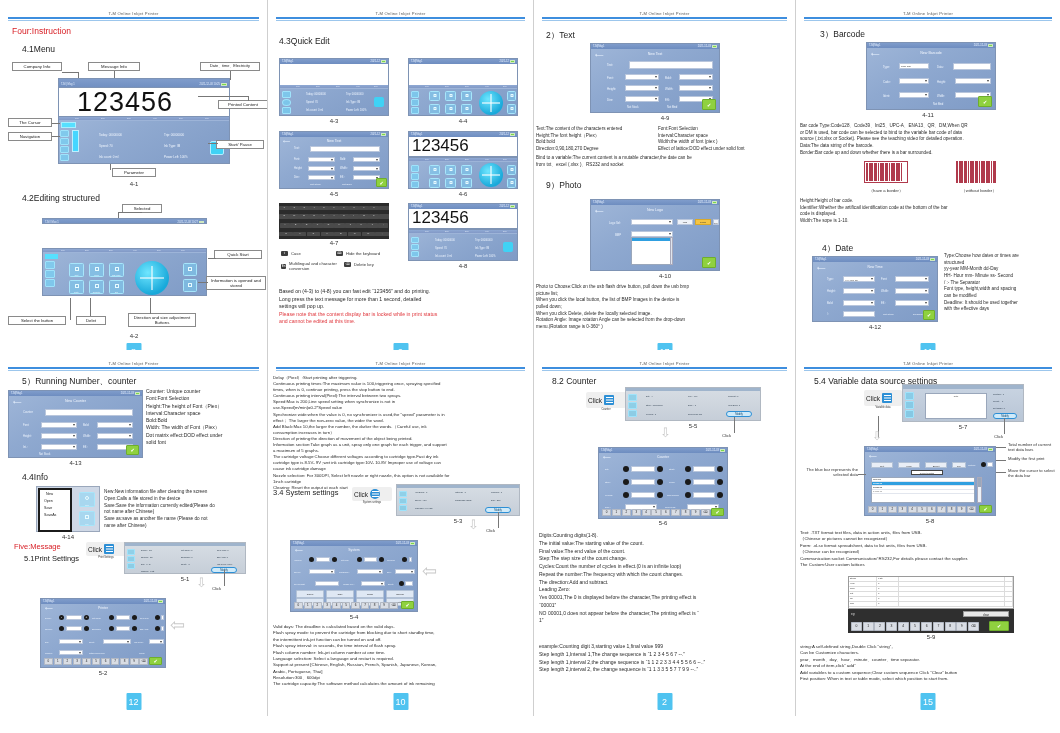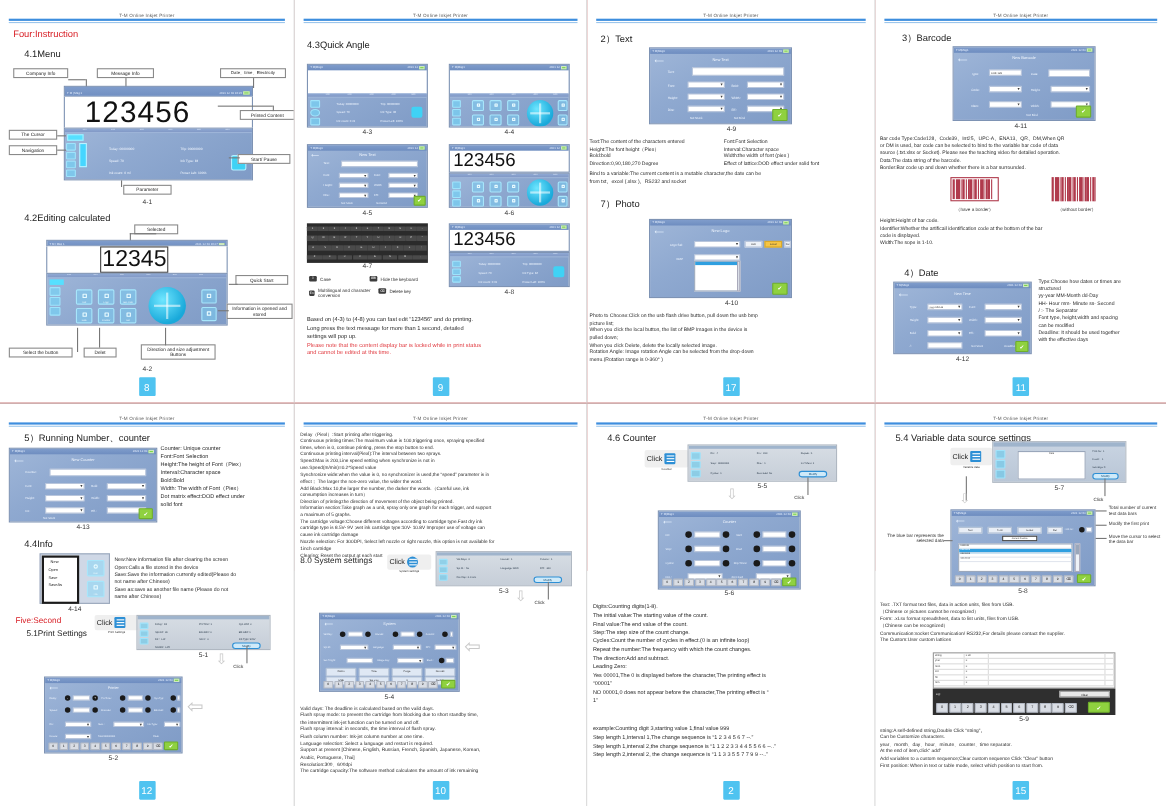--- a/index.html
+++ b/index.html
@@ -13,21 +13,21 @@
   .sheet {
     position: relative;
     width: 1060px; height: 519px;
     background: #b91c1c;
   }
   .row {
     position: absolute; left: 0; width: 1060px; height: 366px;
     display: flex;
   }
   .row1 { top: 0; }
-  .row2 { top: 367px; }
+  .row2 { top: 350px; }
   .hdivider {
     position: absolute; left: 0; top: 366px; width: 1060px; height: 1px;
     background: #bdbdbd;
   }
   .page {
     position: relative;
     height: 366px;
     border-right: 1px solid #cfcfcf;
     padding: 0;
     overflow: hidden;
@@ -280,33 +280,30 @@
       <div class="leader" style="top:123px;left:52px;width:8px;height:1px;"></div>
       <div class="callout" style="top:132px;left:8px;width:44px;">Navigation</div>
       <div class="leader" style="top:136px;left:52px;width:8px;height:1px;"></div>
       <div class="callout" style="top:140px;left:216px;width:48px;">Start/ Pause</div>
       <div class="leader" style="top:143px;left:208px;width:10px;height:1px;"></div>
       <div class="callout" style="top:168px;left:112px;width:44px;">Parameter</div>
       <div class="leader" style="top:164px;left:110px;width:1px;height:6px;"></div>
 
       <div class="cap" style="position:absolute;top:181px;left:0;width:268px;">4-1</div>
 
-      <div class="sec-title" style="position:absolute;top:193px;left:22px;">4.2Editing calculated</div>
+      <div class="sec-title" style="position:absolute;top:193px;left:22px;">4.2Editing structured</div>
       <div class="callout" style="top:204px;left:122px;width:40px;">Selected</div>
       <div class="leader" style="top:212px;left:118px;width:1px;height:10px;"></div>
       <div class="leader" style="top:212px;left:118px;width:24px;height:1px;"></div>
 
       <div class="dev" style="top:218px;left:42px;width:165px;height:6px;">
         <div class="dev-top" style="height:6px;">
           <span>T-M | Msg 1</span>
           <span style="display:flex;align-items:center;gap:1px;">2021-12-03 10:27 <i class="dev-bat" style="width:5px;height:2.5px;"></i></span>
         </div>
-      </div>
-      <div style="position:absolute;top:224px;left:42px;width:165px;height:24px;background:#fff;border-left:1px solid #7e93b4;border-right:1px solid #7e93b4;">
-        <div class="dev-big" style="position:absolute;left:48px;top:0;font-size:21px;border:1px solid #444;padding:0 1px;line-height:1.05;">12345</div>
       </div>
 
       <div class="dev" style="top:248px;left:42px;width:165px;height:48px;">
         <div class="dev-ruler" style="top:0;">
           <span class="ticknum" style="left:18px;">100</span>
           <span class="ticknum" style="left:42px;">200</span>
           <span class="ticknum" style="left:66px;">300</span>
           <span class="ticknum" style="left:90px;">400</span>
           <span class="ticknum" style="left:114px;">500</span>
           <span class="ticknum" style="left:138px;">600</span>
@@ -364,21 +361,21 @@
       <div class="cap" style="position:absolute;top:333px;left:0;width:268px;">4-2</div>
       <div class="pagenum">8</div>
     </div>
 
     <div class="page p-w2">
       <div class="ribbon">
         <div class="bar"></div>
           <div class="bar2"></div>
         <div class="label">T-M Online Inkjet Printer</div>
       </div>
-      <div class="sec-title" style="position:absolute;top:36px;left:11px;">4.3Quick Angle</div>
+      <div class="sec-title" style="position:absolute;top:36px;left:11px;">4.3Quick Edit</div>
 
       <div class="dev" style="top:58px;left:11px;width:110px;height:58px;">
         <div class="dev-top">
             <span>T-M|Msg1</span>
             <span style="display:flex;gap:1px;align-items:center;">2021-12 <i class="dev-bat" style="width:5px;height:2.5px;"></i></span>
           </div>
         <div style="position:absolute;top:5px;left:0;right:0;height:21px;background:#fff;"></div>
         <div class="dev-ruler" style="top:26px;">
           <span class="ticknum" style="left:16px;">100</span>
             <span class="ticknum" style="left:36px;">200</span>
@@ -700,21 +697,21 @@
         <div>Font:Font Selection</div>
         <div>Interval:Character space</div>
         <div>Width:the width of font (piex )</div>
         <div>Effect of lattice:DOD effect under solid font</div>
       </div>
       <div class="body-txt" style="position:absolute;top:155px;left:2px;width:258px;">
         <div>Bind to a variable:The current content is a mutable character,the date can be</div>
         <div>from txt、excel (.xlsx )、RS232 and socket</div>
       </div>
 
-      <div class="sec-title" style="position:absolute;top:180px;left:12px;">7）Photo</div>
+      <div class="sec-title" style="position:absolute;top:180px;left:12px;">9）Photo</div>
 
       <div class="dev" style="top:199px;left:56px;width:130px;height:72px;">
         <div class="dev-top">
             <span>T-M|Msg1</span>
             <span style="display:flex;gap:1px;align-items:center;">2021-12-03 <i class="dev-bat" style="width:5px;height:2.5px;"></i></span>
           </div>
         <div class="dev-title" style="top:8px;font-size:3.6px;">New Logo</div>
         <div style="position:absolute;top:7px;left:4px;font-size:6px;color:#e9f3ff;">⟵</div>
         <div style="position:absolute;top:21px;left:18px;font-size:2.8px;color:#eef5ff;">Logo Sel:</div>
         <div class="field-in" style="top:19px;left:40px;width:42px;height:6px;">
@@ -978,21 +975,21 @@
 
       <div class="body-txt" style="position:absolute;top:139px;left:104px;width:162px;font-size:4.7px;">
         <div>New:New information file after clearing the screen</div>
         <div>Open:Calls a file stored in the device</div>
         <div>Save:Save the information currently edited(Please do</div>
         <div>not name after Chinese)</div>
         <div>Save as:save as another file name (Please do not</div>
         <div>name after Chinese)</div>
       </div>
 
-      <div class="sec-title-red" style="position:absolute;top:192px;left:14px;font-size:7.5px;">Five:Second</div>
+      <div class="sec-title-red" style="position:absolute;top:192px;left:14px;font-size:7.5px;">Five:Message</div>
       <div class="sec-title" style="position:absolute;top:204px;left:24px;font-size:7.5px;">5.1Print Settings</div>
 
       <div class="clickbadge" style="top:192px;left:86px;width:40px;height:14px;">
         <span class="ctxt">Click</span>
         <span class="cicon"></span>
         <span class="clbl">Print Settings</span>
       </div>
 
       <div class="grayscreen" style="top:192px;left:124px;width:122px;height:32px;">
         <div style="position:absolute;top:0;left:0;right:0;height:3px;background:#9fb4cc;"></div>
@@ -1113,21 +1110,21 @@
         <div>Information section:Take graph as a unit, spray only one graph for each trigger, and support</div>
         <div>a maximum of 5 graphs.</div>
         <div>The cartridge voltage:Choose different voltages according to cartridge type.Fast dry ink</div>
         <div>cartridge type is 8.5V- 9V ;wet ink cartridge type:10V- 10.8V Improper use of voltage can</div>
         <div>cause ink cartridge damage</div>
         <div>Nozzle selection: For 300DPI, Select left nozzle or right nozzle, this option is not available for</div>
         <div>1inch cartridge</div>
         <div>Clearing: Reset the output at each start</div>
       </div>
 
-      <div class="sec-title" style="position:absolute;top:138px;left:5px;font-size:7.5px;">8.0 System settings</div>
+      <div class="sec-title" style="position:absolute;top:138px;left:5px;font-size:7.5px;">3.4 System settings</div>
 
       <div class="clickbadge" style="top:137px;left:84px;width:40px;height:14px;">
         <span class="ctxt">Click</span>
         <span class="cicon" style="background:#2d8fd5;border-radius:50%;"></span>
         <span class="clbl">System settings</span>
       </div>
 
       <div class="grayscreen" style="top:134px;left:128px;width:124px;height:32px;">
         <div style="position:absolute;top:0;left:0;right:0;height:3px;background:#9fb4cc;"></div>
         <div class="navcol" style="top:6px;left:2px;width:8px;">
@@ -1237,21 +1234,21 @@
       </div>
       <div class="pagenum">10</div>
     </div>
 
     <div class="page p-w3">
       <div class="ribbon">
         <div class="bar"></div>
           <div class="bar2"></div>
         <div class="label">T-M Online Inkjet Printer</div>
       </div>
-      <div class="sec-title" style="position:absolute;top:26px;left:18px;">4.6 Counter</div>
+      <div class="sec-title" style="position:absolute;top:26px;left:18px;">8.2 Counter</div>
 
       <div class="clickbadge" style="top:42px;left:52px;width:40px;height:16px;">
         <span class="ctxt">Click</span>
         <span class="cicon"></span>
         <span class="clbl">Counter</span>
       </div>
 
       <div class="grayscreen" style="top:37px;left:91px;width:136px;height:34px;">
         <div style="position:absolute;top:0;left:0;right:0;height:3px;background:#9fb4cc;"></div>
         <div class="navcol" style="top:6px;left:2px;width:9px;">

